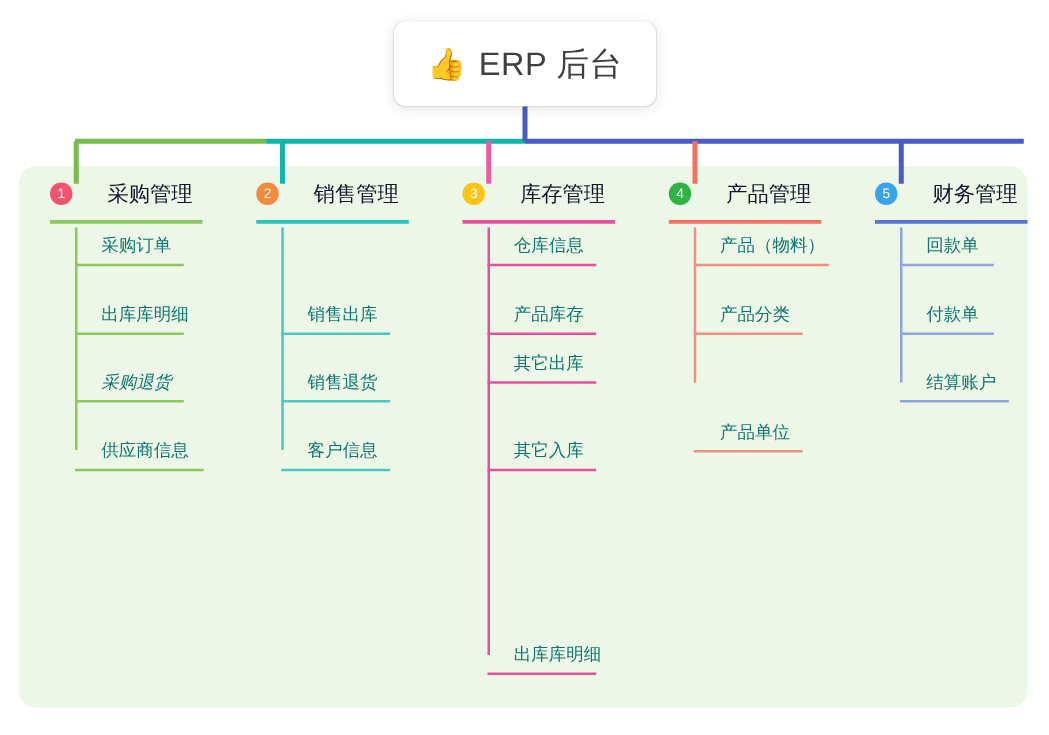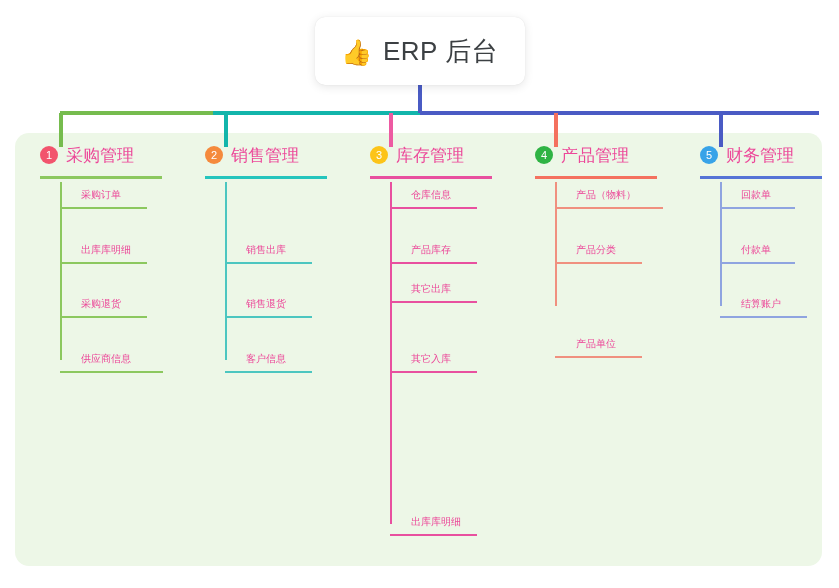--- a/index.html
+++ b/index.html
@@ -101,42 +101,43 @@
     border-radius: 50%;
     color: #ffffff;
     font-size: 11px;
     line-height: 18px;
     text-align: center;
     flex: 0 0 auto;
     font-weight: normal;
   }
   .col-title {
     font-size: 17px;
-    color: #ec4899;
+    color: #0f172a;
     white-space: nowrap;
+    margin-left: 20px;
   }
   .col-rule {
     height: 3px;
     margin-top: 8px;
   }
 
   
   .spine {
     position: absolute;
     width: 2px;
     left: 35px;
   }
 
   .item {
     position: absolute;
     left: 35px;
   }
   .item-label {
-    font-size: 10px;
-    color: #ec4899;
+    font-size: 14px;
+    color: #0f766e;
     white-space: nowrap;
     padding: 0 0 5px 21px;
     display: block;
   }
   .item-rule {
     height: 2px;
   }
 </style>
 </head>
 <body>
@@ -171,21 +172,21 @@
       <div class="col-rule" style="width: 122px; margin-left: 15px; background: rgb(140, 200, 95);"></div>
       <div class="spine" style="top: 40px; height: 178px; background: rgb(140, 200, 95);"></div>
       <div class="item" style="top: 46px;">
         <span class="item-label">采购订单</span>
         <div class="item-rule" style="width: 87px; background: rgb(140, 200, 95);"></div>
       </div>
       <div class="item" style="top: 100.5px;">
         <span class="item-label">出库库明细</span>
         <div class="item-rule" style="width: 87px; background: rgb(140, 200, 95);"></div>
       </div>
-      <div class="item" style="top: 155px;">
+      <div class="item" style="top: 155px; font-style: italic;">
         <span class="item-label">采购退货</span>
         <div class="item-rule" style="width: 87px; background: rgb(140, 200, 95);"></div>
       </div>
       <div class="item" style="top: 209.5px;">
         <span class="item-label">供应商信息</span>
         <div class="item-rule" style="width: 103px; background: rgb(140, 200, 95);"></div>
       </div>
     </div>
     <div class="column" style="left: 190px;">
       <div class="col-header">

